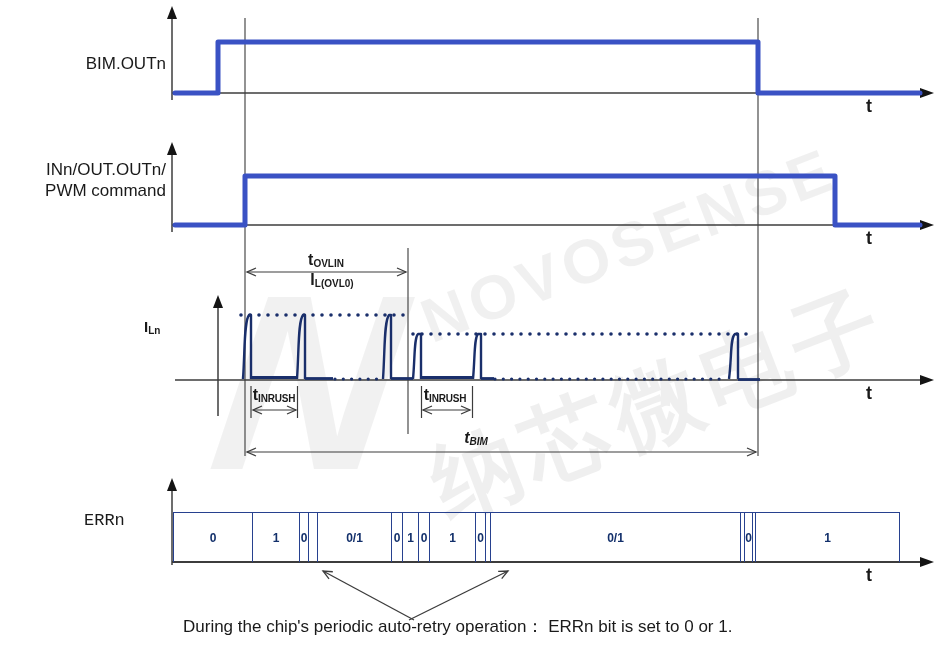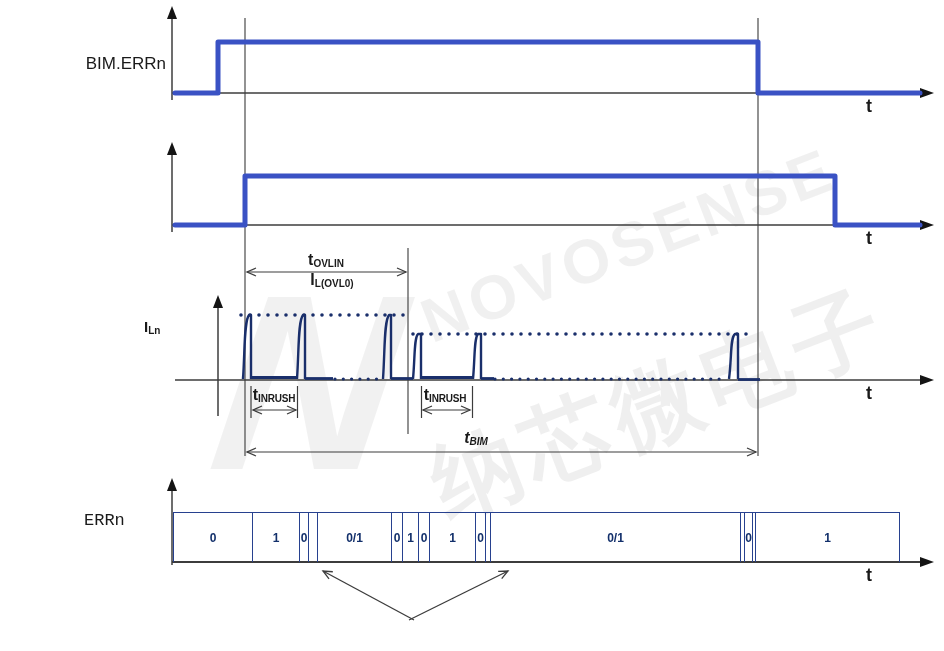--- a/index.html
+++ b/index.html
@@ -146,22 +146,26 @@
     </g>
     <polygon points="920,557 934,562 920,567" fill="#141414"></polygon>
     <polygon points="167,491 172,478 177,491" fill="#141414"></polygon>
 
     <g stroke="#3c3c3c" stroke-width="1.3" fill="none">
       <line x1="414" y1="620" x2="323" y2="571" marker-end="url(#ah)"></line>
       <line x1="409" y1="620" x2="508" y2="571" marker-end="url(#ah)"></line>
     </g>
   </svg>
 
-  <div class="lbl right" id="lbl-bim">BIM.ERRn</div>
-
+  <div class="lbl right" id="lbl-bim">BIM.OUTn</div>
+
+  <div class="lbl right" id="lbl-in">
+    <span>INn/OUT.OUTn/</span><br>
+    <span>PWM command</span>
+  </div>
 
   <div class="lbl sub-lbl" id="lbl-iln">
     <span>I</span><span class="sb">Ln</span>
   </div>
 
   <div class="lbl" id="lbl-errn">ERRn</div>
 
   <div class="lbl center sub-lbl" id="lbl-tovlin">
     <span>t</span><span class="sb">OVLIN</span>
   </div>
@@ -196,14 +200,15 @@
     <div class="ec">0</div>
     <div class="ec">1</div>
     <div class="ec">0</div>
     <div class="ec">1</div>
     <div class="ec">0</div>
     <div class="ec">0/1</div>
     <div class="ec">0</div>
     <div class="ec">1</div>
   </div>
 
+  <div class="lbl" id="caption">During the chip's periodic auto-retry operation：  ERRn bit is set to 0 or 1.</div>
 
 </div>
 
 </body></html>

